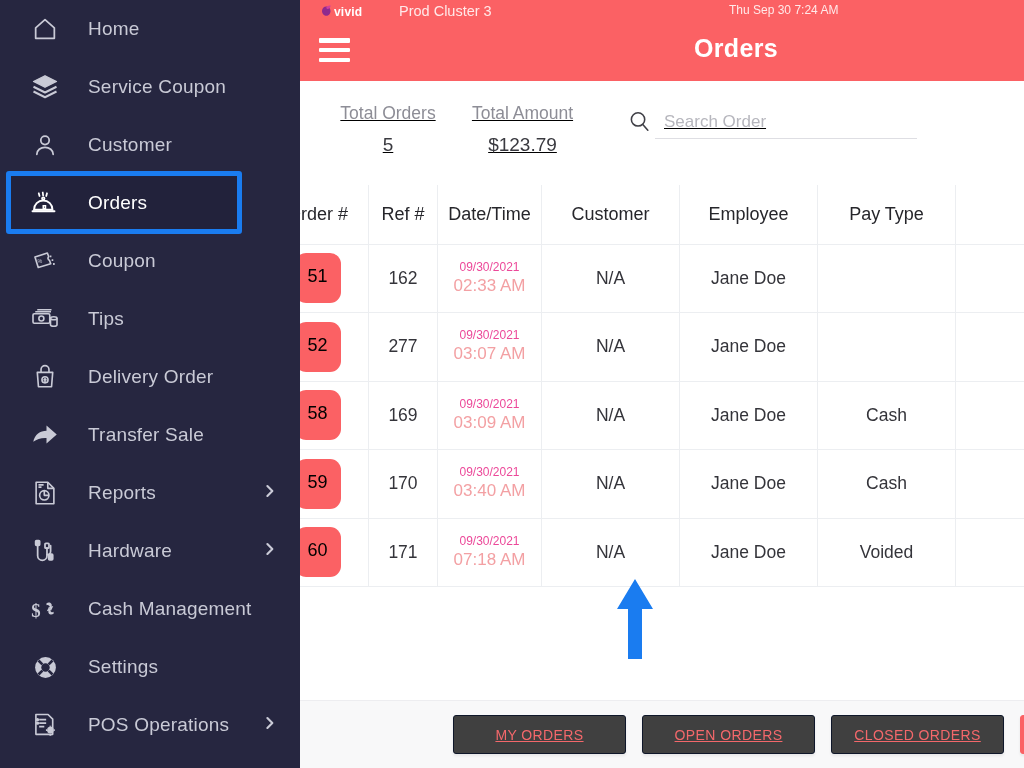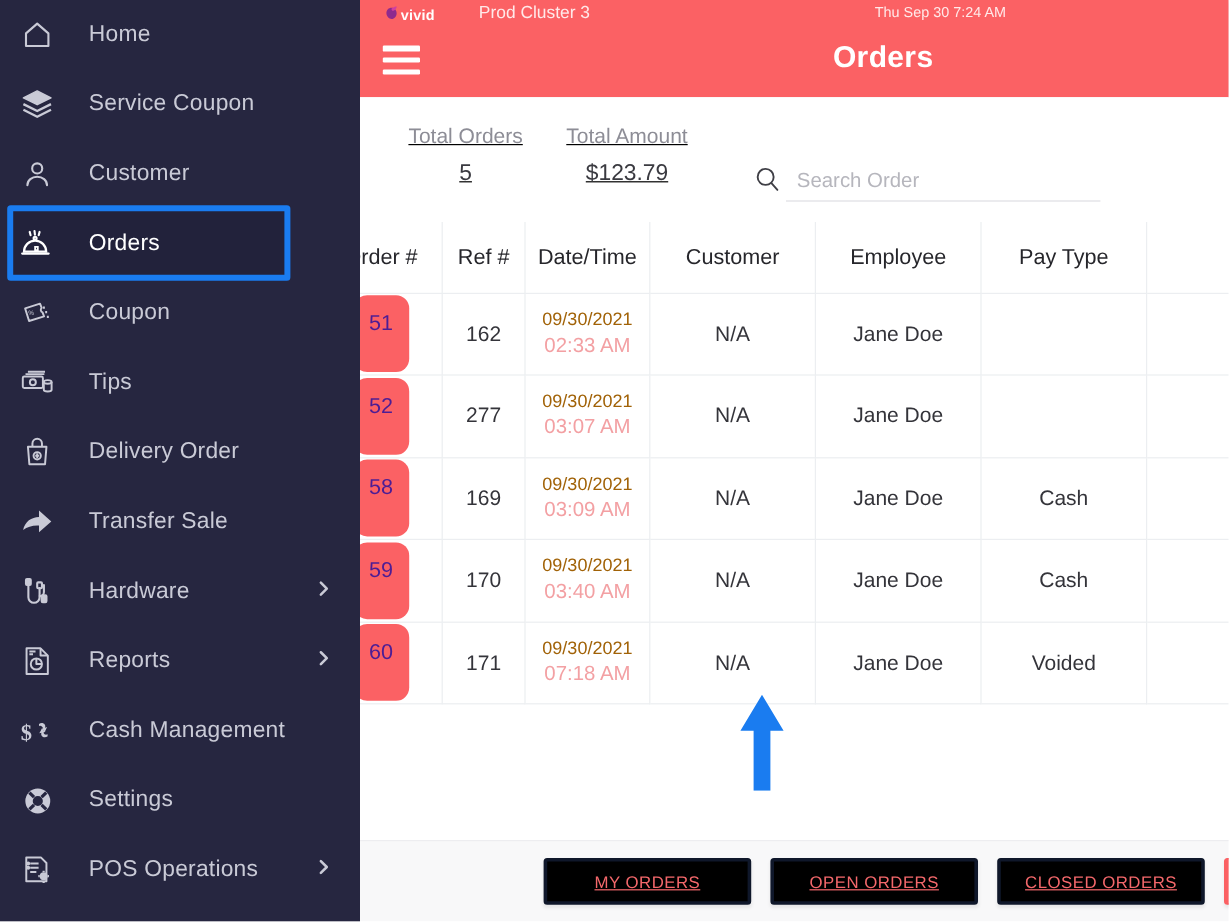--- a/index.html
+++ b/index.html
@@ -15,21 +15,21 @@
   #sidebar {
     width: 300px; height: 768px;
     background: #262640;
     flex: 0 0 300px;
     position: relative;
     padding-top: 0px;
   }
   .nav-item {
     display: flex; align-items: center;
     height: 58px;
-    padding-left: 8px;
+    padding-left: 22px;
     position: relative;
   }
   .nav-ico {
     width: 46px; flex: 0 0 46px;
     display: flex; align-items: center; justify-content: center;
     color: #c9cad6;
   }
   .nav-ico svg { display:block; }
   .nav-label {
     margin-left: 20px;
@@ -110,23 +110,23 @@
     height: 104px;
     background: #ffffff;
   }
   .stat { position: absolute; text-align: center; text-decoration: underline; }
   .stat-label { font-size: 17.5px; color: #8d8d96; white-space: nowrap; }
   .stat-value { font-size: 19px; color: #3a3a40; margin-top: 10px; }
   #stat-orders { left: 28px; top: 22px; width: 120px; }
   #stat-amount { left: 155px; top: 22px; width: 135px; }
 
   #search-wrap {
-    position: absolute; left: 327px; top: 51px;
+    position: absolute; left: 327px; top: 22px;
     width: 290px; height: 40px;
-    display: flex; align-items: center;
+    display: flex; align-items: center; text-decoration: underline;
   }
   #search-icon { flex: 0 0 28px; color: #3f3f46; }
   #search-input {
     flex: 1 1 auto;
     border: none;
     border-bottom: 1px solid #dedee3;
     outline: none;
     font-size: 17px;
     font-family: "Liberation Sans", sans-serif;
     color: #4a4a52;
@@ -168,47 +168,47 @@
   .col-order  { width: 102px; }
   .col-ref    { width: 69px; }
   .col-date   { width: 104px; }
   .col-cust   { width: 138px; }
   .col-emp    { width: 138px; }
   .col-pay    { width: 138px; }
   .col-label  { width: 231px; }
 
   .order-badge {
     display: inline-block;
-    width: 46px; height: 64px;
+    width: 46px; height: 50px;
     line-height: 46px;
     border-radius: 11px;
     background: #fb6164;
-    color: #4c1d95;
+    color: #000000;
     font-size: 18px;
     text-align: center;
   }
-  .dt-date { display:block; font-size: 15px; color: #a16207; line-height: 1.25; }
+  .dt-date { display:block; font-size: 12px; color: #ec4899; line-height: 1.25; }
   .dt-time { display:block; font-size: 17px; color: #f3a0a3; line-height: 1.3; }
   .label-indent { padding-left: 26px; }
 
   
   #footer {
     position: absolute; left: 0; bottom: 0;
     width: 724px; height: 68px;
     background: #f8f8f9;
     border-top: 1px solid #ededf0;
     display: flex; align-items: center;
     padding-left: 153px;
     gap: 16px;
   }
   .foot-btn {
     height: 39px;
     min-width: 173px;
-    background: #000000;
-    border: 3px solid #0f172a;
+    background: #404040;
+    border: 1px solid #0f172a;
     border-radius: 3px;
     color: #f4686b;
     font-size: 14px;
     font-family: "Liberation Sans", sans-serif;
     letter-spacing: .4px;
     text-decoration: underline;
     box-shadow: 0 2px 3px rgba(0,0,0,.07);
     cursor: pointer;
   }
   #foot-btn-action {
@@ -318,47 +318,47 @@
       <span class="nav-ico">
         <svg width="30" height="30" viewBox="0 0 24 24" fill="currentColor">
             <path d="M2.6 17.4c1.2-6 5.6-8.6 10.6-8.8V4.4l8.2 7.2-8.2 7.2v-4.4c-4.4-.2-7.6.8-10.6 3z"></path>
           </svg>
       </span>
       <span class="nav-label">Transfer Sale</span>
     </div>
 
     <div class="nav-item">
       <span class="nav-ico">
+        <svg width="28" height="28" viewBox="0 0 24 24" fill="none" stroke="currentColor" stroke-width="1.4" stroke-linejoin="round">
+            <path d="M4.4 2.8h10l5.2 5.2v13.2H4.4z"></path>
+            <path d="M14.4 2.8V8h5.2"></path>
+            <circle cx="11.4" cy="14" r="4"></circle>
+            <path d="M11.4 10v4h4"></path>
+            <path d="M6.4 5h4.4M6.4 7h2.6"></path>
+          </svg>
+      </span>
+      <span class="nav-label">Reports</span>
+      <span class="nav-chevron">
+        <svg width="17" height="17" viewBox="0 0 24 24" fill="none" stroke="currentColor" stroke-width="3" stroke-linecap="round" stroke-linejoin="round">
+            <path d="M9 5l7 7-7 7"></path>
+          </svg>
+      </span>
+    </div>
+
+    <div class="nav-item">
+      <span class="nav-ico">
         <svg width="28" height="28" viewBox="0 0 24 24" fill="none" stroke="currentColor" stroke-width="1.5" stroke-linecap="round" stroke-linejoin="round">
             <rect x="4" y="3" width="3.4" height="4.2" rx=".7" fill="currentColor"></rect>
             <path d="M5.7 7.4V16a4 4 0 0 0 8 0V9.4"></path>
             <rect x="12" y="5.4" width="3.4" height="4.2" rx=".7"></rect>
             <path d="M16.8 7.4v4.8a3 3 0 0 1-3 3"></path>
             <rect x="15.2" y="14.6" width="3.4" height="5" rx=".8" fill="currentColor"></rect>
           </svg>
       </span>
       <span class="nav-label">Hardware</span>
-      <span class="nav-chevron">
-        <svg width="17" height="17" viewBox="0 0 24 24" fill="none" stroke="currentColor" stroke-width="3" stroke-linecap="round" stroke-linejoin="round">
-            <path d="M9 5l7 7-7 7"></path>
-          </svg>
-      </span>
-    </div>
-
-    <div class="nav-item">
-      <span class="nav-ico">
-        <svg width="28" height="28" viewBox="0 0 24 24" fill="none" stroke="currentColor" stroke-width="1.4" stroke-linejoin="round">
-            <path d="M4.4 2.8h10l5.2 5.2v13.2H4.4z"></path>
-            <path d="M14.4 2.8V8h5.2"></path>
-            <circle cx="11.4" cy="14" r="4"></circle>
-            <path d="M11.4 10v4h4"></path>
-            <path d="M6.4 5h4.4M6.4 7h2.6"></path>
-          </svg>
-      </span>
-      <span class="nav-label">Reports</span>
       <span class="nav-chevron">
         <svg width="17" height="17" viewBox="0 0 24 24" fill="none" stroke="currentColor" stroke-width="3" stroke-linecap="round" stroke-linejoin="round">
             <path d="M9 5l7 7-7 7"></path>
           </svg>
       </span>
     </div>
 
     <div class="nav-item">
       <span class="nav-ico">
         <svg width="30" height="30" viewBox="0 0 24 24" fill="currentColor" stroke="none">

